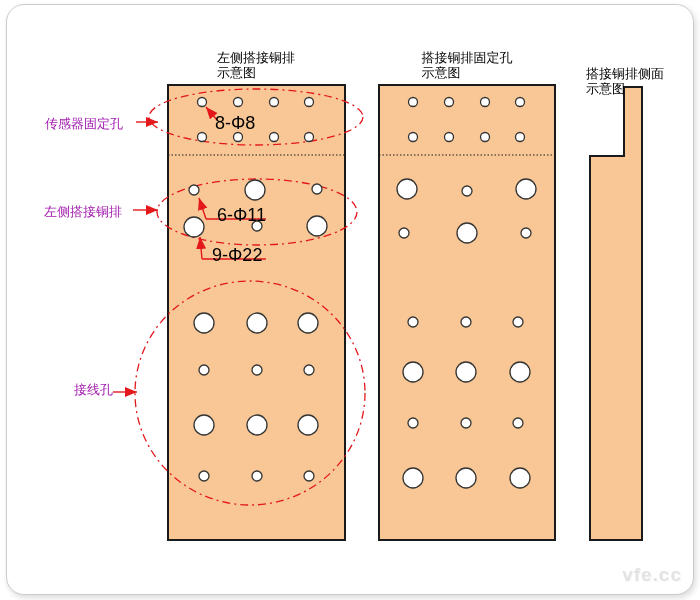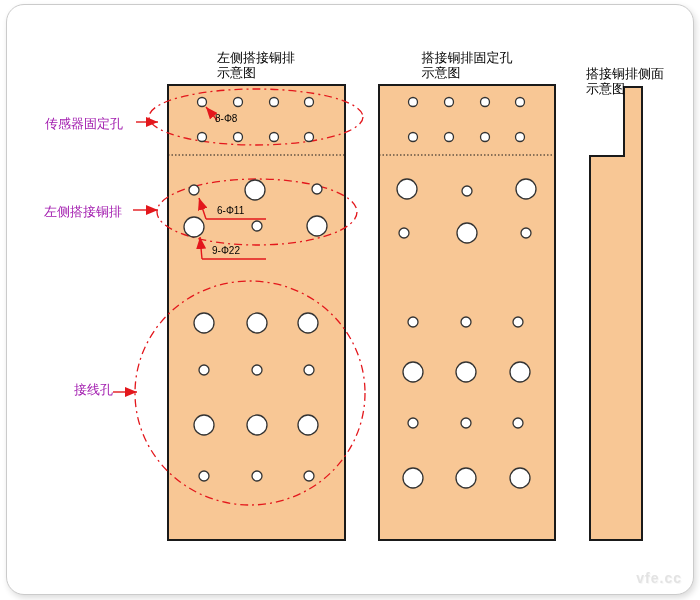--- a/index.html
+++ b/index.html
@@ -17,25 +17,25 @@
   svg.canvas{position:absolute;left:0;top:0;}
   .title{
     position:absolute;transform:translateX(-50%);
     text-align:left;font-size:13px;line-height:15px;color:#000;
     white-space:nowrap;
   }
   .callout{
     position:absolute;font-size:13px;color:#a21caf;white-space:nowrap;
   }
   .dim{
-    position:absolute;font-size:10px;color:#000;white-space:nowrap;
+    position:absolute;font-size:18px;color:#000;white-space:nowrap;
   }
   .watermark{
     position:absolute;right:18px;bottom:14px;
-    font-size:14px;font-weight:bold;letter-spacing:1px;
+    font-size:19px;font-weight:bold;letter-spacing:1px;
     color:#e3e3e3;text-shadow:1px 1px 0 #f7f7f7;
     font-style:normal;
   }
 </style>
 </head>
 <body>
 
 <div class="frame"></div>
 
 <svg class="canvas" id="canvas" width="700" height="600" viewBox="0 0 700 600">

